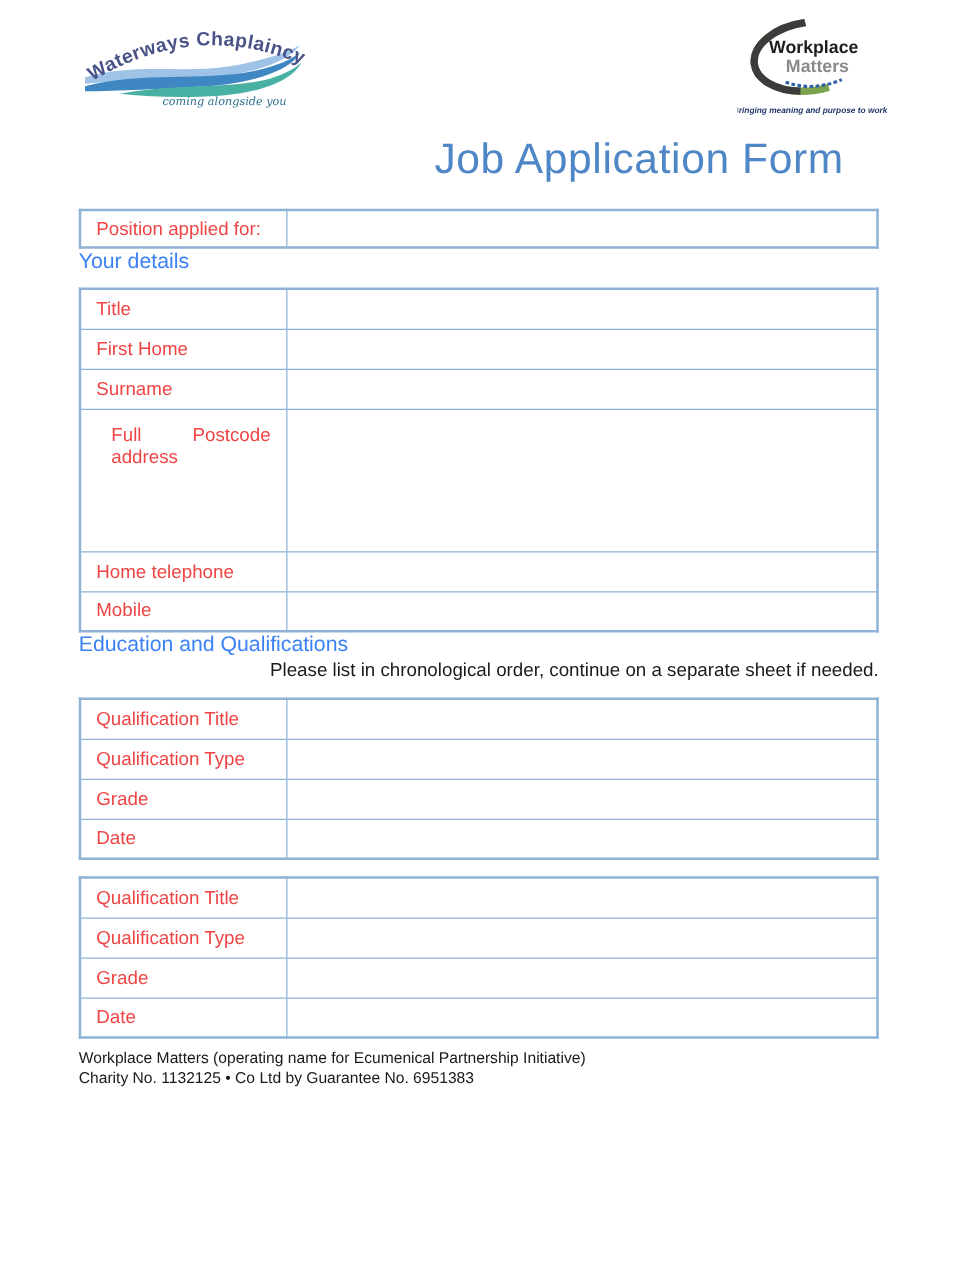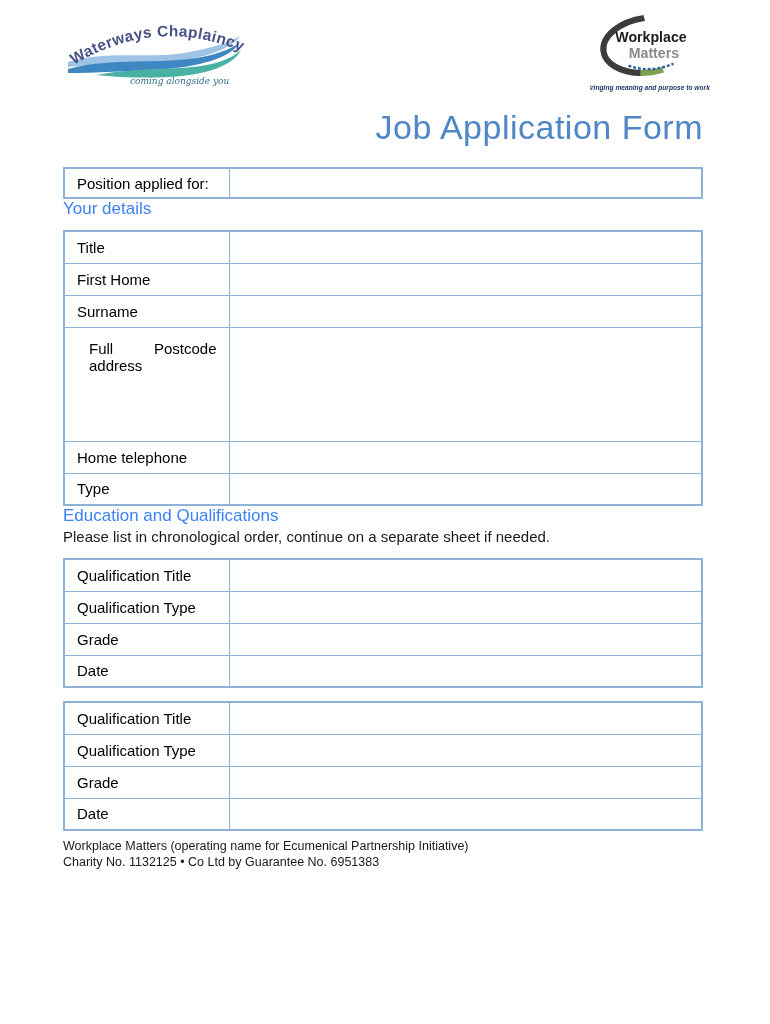--- a/index.html
+++ b/index.html
@@ -18,39 +18,39 @@
   .header { position: relative; height: 100px; }
   .logo-waterways { position: absolute; left: 66px; top: 14px; width: 178px; height: 78px; }
   .logo-workplace { position: absolute; left: 590px; top: 6px; width: 120px; height: 90px; }
 
   
   .doc-title {
     font-size: 34px;
     font-weight: 400;
     color: #4f86c6;
     text-align: right;
-    margin: 8px 67px 0 0;
+    margin: 8px 95px 0 0;
     letter-spacing: 0.5px;
     padding-left: 48px;
   }
 
   
   .form-table {
     border-collapse: collapse;
     table-layout: fixed;
     width: 640px;
     margin: 0 67px 0 63px;
     border: 2px solid #8fb3d6;
   }
   .form-table td { border: 1px solid #8fb3d6; vertical-align: middle; }
   .form-table td.label-cell {
     width: 165px;
     padding: 4px 6px 4px 12px;
     font-size: 15px;
-    color: #000000;
+    color: #ef4444;
     background: #ffffff;
   }
   .form-table td.input-cell { background: #ffffff; }
   .row-std { height: 32px; margin-top: 16px; }
   .row-position { height: 30px; }
   .row-address { height: 105px; }
   td.address-label-cell {
     vertical-align: top;
     padding: 0;
   }
@@ -68,20 +68,21 @@
   .section-heading {
     font-size: 17px;
     font-weight: 400;
     color: #3b82f6;
     margin: 0 67px 0 63px;
   }
   .section-note {
     font-size: 15px;
     color: #1a1a1a;
     margin: 2px 67px 0 63px;
+    text-align: right;
   }
   .tbl-details { margin-top: 11px; }
   .tbl-qual-1 { margin-top: 13px; }
   .tbl-qual-2 { margin-top: 13px; }
 
   .footer {
     margin: 7px 67px 0 63px;
     font-size: 12.5px;
     line-height: 1.3;
     color: #1a1a1a;
@@ -158,21 +159,21 @@
           <span>Postcode</span>
         </div>
       </td>
       <td class="input-cell"></td>
     </tr>
     <tr class="row-std">
       <td class="label-cell">Home telephone</td>
       <td class="input-cell"></td>
     </tr>
     <tr class="row-std">
-      <td class="label-cell">Type</td>
+      <td class="label-cell">Mobile</td>
       <td class="input-cell"></td>
     </tr>
   </tbody>
     </table>
 
   <h2 class="section-heading">Education and Qualifications</h2>
   <p class="section-note">Please list in chronological order, continue on a separate sheet if needed.</p>
 
   <table class="form-table tbl-qual-1">
     <tbody>

